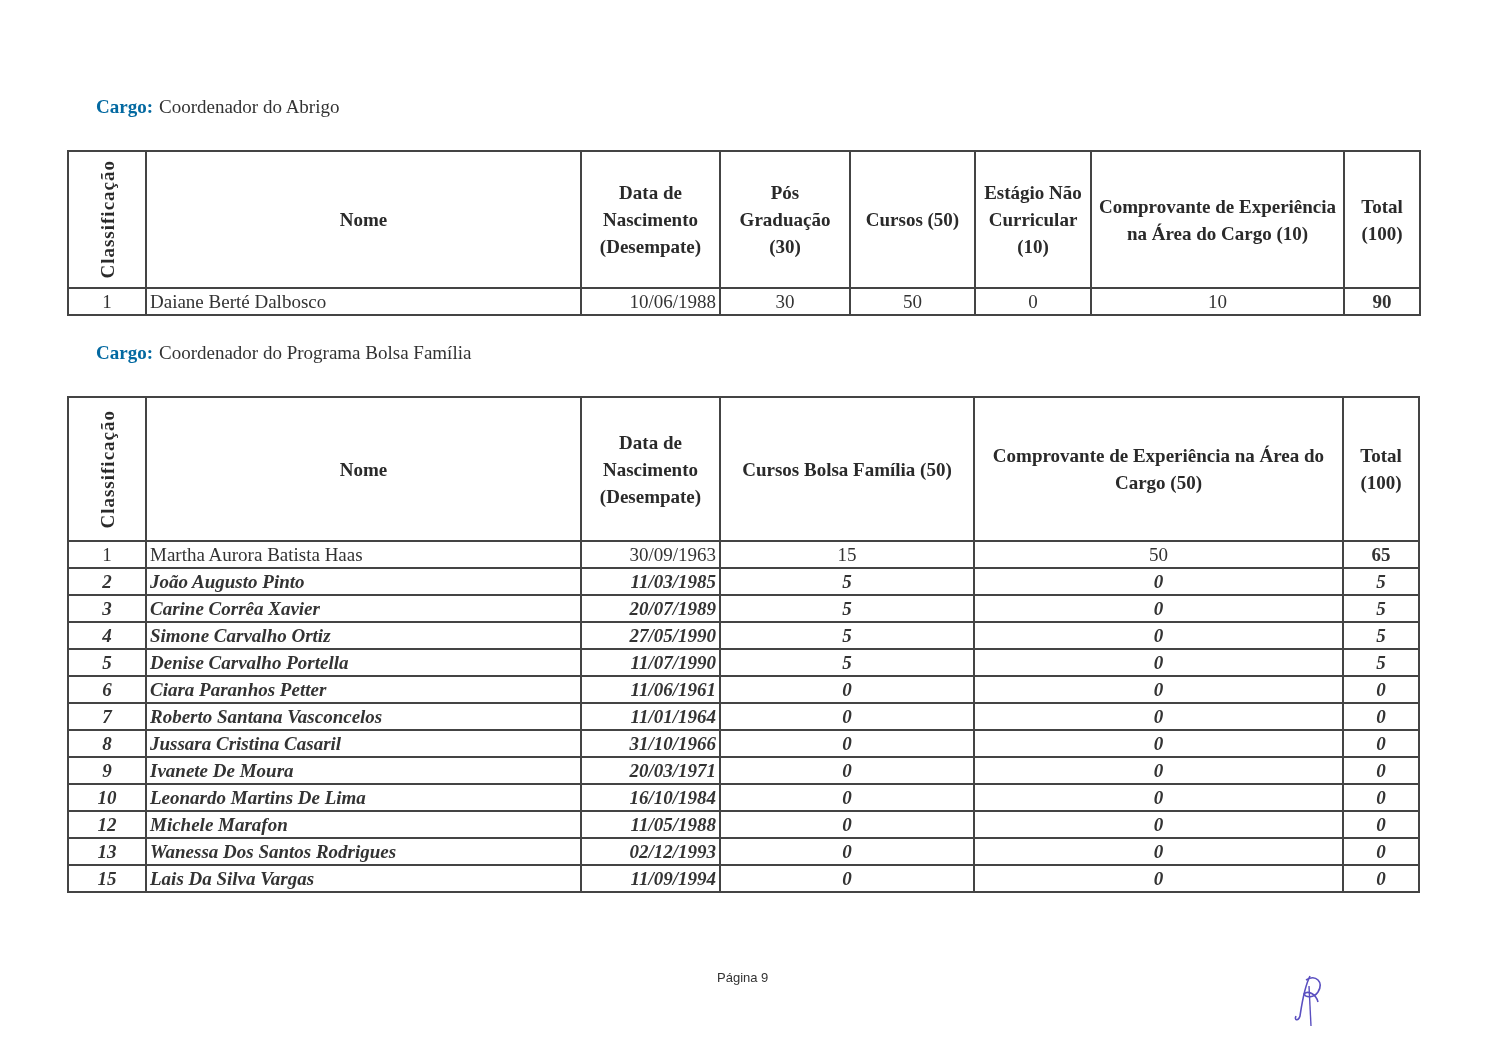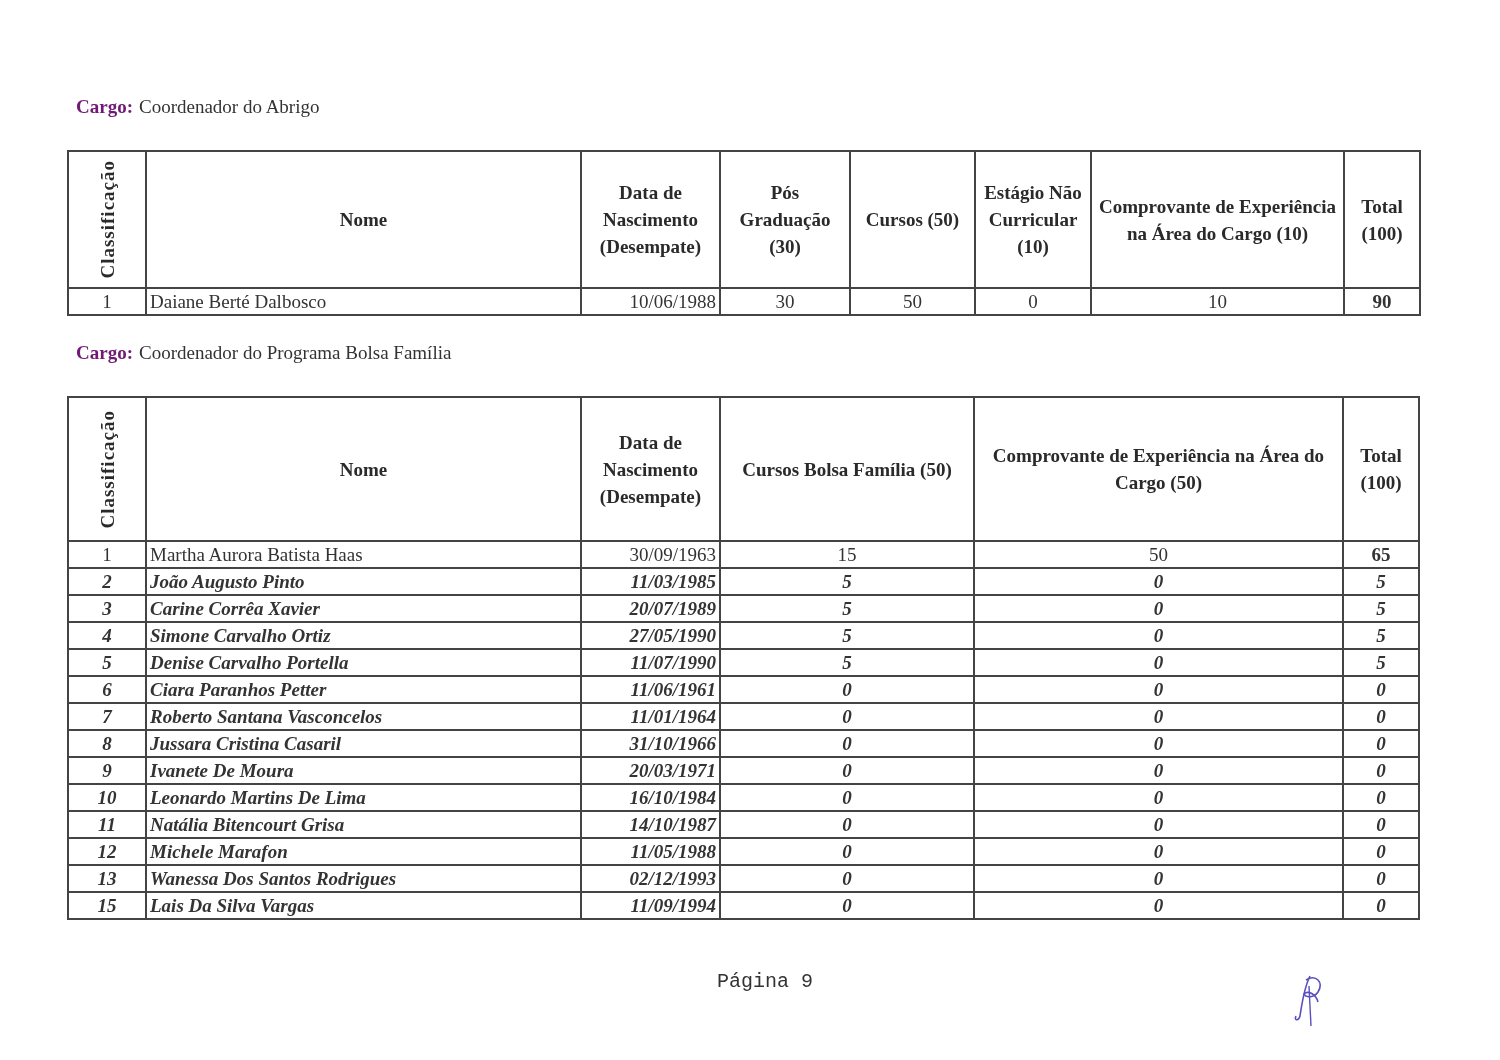--- a/index.html
+++ b/index.html
@@ -1,32 +1,32 @@
 <!DOCTYPE html>
 <html><head>
 <meta charset="utf-8">
 <style>
   html, body { margin:0; padding:0; background:#ffffff; }
   body { width:1500px; height:1060px; position:relative; overflow:hidden;
          font-family:"Liberation Serif", serif; color:#2a2a2a; }
   .cargo { position:absolute; left:76px; font-size:19px; color:#333; }
-  .cargo .lbl { font-weight:bold; color:#701a75; margin-right:6px; }
+  .cargo .lbl { font-weight:bold; color:#0369a1; margin-right:6px;margin-left:20px; }
   table { position:absolute; border-collapse:collapse; table-layout:fixed; }
   td, th { border:2px solid #444; padding:0 3px; font-size:19px; }
   th { font-weight:bold; text-align:center; color:#2a2a2a; line-height:27px; }
   th.rot { padding:0; }
   th.rot div { writing-mode:vertical-rl; transform:rotate(180deg); margin:auto;
                font-size:19px; letter-spacing:1px; }
   td { height:25px; line-height:25px; color:#333; }
   td.c { text-align:center; }
   td.r { text-align:right; }
   td.b { font-weight:bold;margin-top:11px; }
   tr.it td { font-style:italic; font-weight:bold; }
-  .footer { position:absolute; left:717px; top:970px; font-family:Liberation Mono, monospace;
-            font-size:20px; color:#333; }
+  .footer { position:absolute; left:717px; top:970px; font-family:Liberation Sans, sans-serif;
+            font-size:13px; color:#333; }
   .sig { position:absolute; left:1282px; top:968px; }
 </style>
 </head>
 <body>
 
 <div class="cargo" style="top:96px;">
   <span class="lbl">Cargo:</span><span>Coordenador do Abrigo</span>
 </div>
 
 <table style="left:67px; top:150px; width:1352px;">
@@ -166,28 +166,20 @@
       </tr>
       <tr class="it">
         <td class="c">10</td>
         <td>Leonardo Martins De Lima</td>
         <td class="r">16/10/1984</td>
         <td class="c">0</td>
         <td class="c">0</td>
         <td class="c b">0</td>
       </tr>
       <tr class="it">
-        <td class="c">11</td>
-        <td>Natália Bitencourt Grisa</td>
-        <td class="r">14/10/1987</td>
-        <td class="c">0</td>
-        <td class="c">0</td>
-        <td class="c b">0</td>
-      </tr>
-      <tr class="it">
         <td class="c">12</td>
         <td>Michele Marafon</td>
         <td class="r">11/05/1988</td>
         <td class="c">0</td>
         <td class="c">0</td>
         <td class="c b">0</td>
       </tr>
       <tr class="it">
         <td class="c">13</td>
         <td>Wanessa Dos Santos Rodrigues</td>

